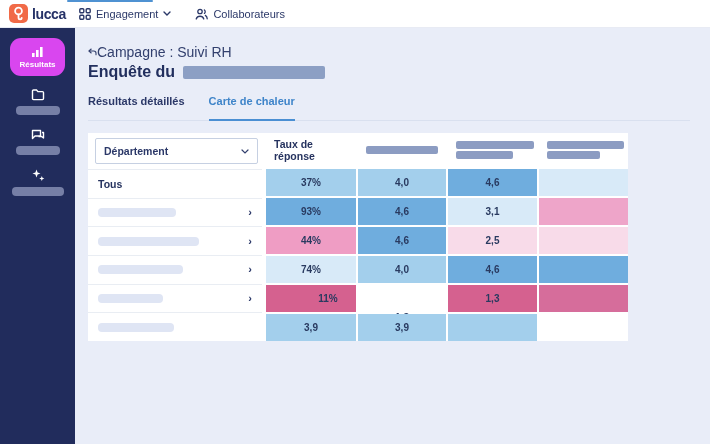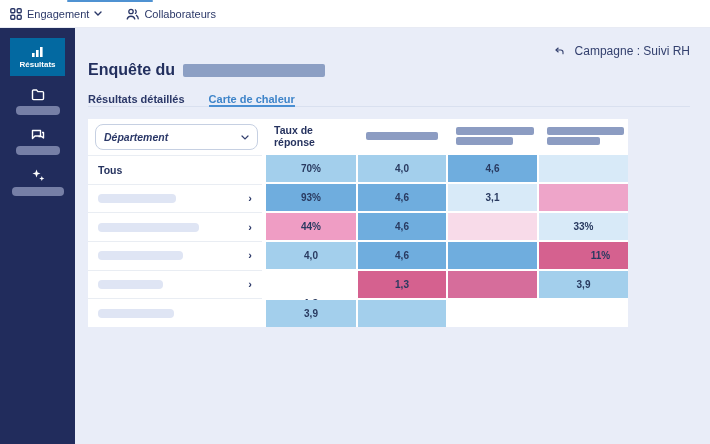--- a/index.html
+++ b/index.html
@@ -22,68 +22,77 @@
     display:flex; align-items:center; justify-content:center; position:relative; }
   .logo-mark svg { display:block; }
   .logo-text { font-size:14px; font-weight:800; color:#263267; letter-spacing:-0.4px; }
   .topnav { display:flex; align-items:center; gap:24px; padding-left:10px; }
   .topnav-item { display:flex; align-items:center; gap:5px; font-size:11px;
     font-weight:400; color:#2b3868; cursor:pointer; }
   .topnav-item svg { display:block; }
   
   .sidebar { position:absolute; top:28px; left:0; width:75px; height:416px;
     background:#212c5c; display:flex; flex-direction:column; align-items:center; }
-  .side-active { margin-top:10px; width:55px; height:38px; background:#0369a1;
-    border-radius:0; display:flex; flex-direction:column; align-items:center;
+  .side-active { margin-top:10px; width:55px; height:38px; background:#d946ef;
+    border-radius:11px; display:flex; flex-direction:column; align-items:center;
     justify-content:center; gap:2px; cursor:pointer; }
   .side-active .side-label { color:#ffffff; font-size:8px; font-weight:700; }
   .side-item { margin-top:13px; display:flex; flex-direction:column;
     align-items:center; gap:5px; cursor:pointer; }
   .side-redact { height:9px; border-radius:4px; background:#767fa6; }
   
   .main { position:absolute; top:28px; left:75px; width:635px; height:416px;
     padding:16px 20px 0 13px; }
-  .breadcrumb { display:flex; align-items:center; gap:11px; font-size:12px;
-    color:#33406e; cursor:pointer;justify-content:flex-end; }
+  .breadcrumb { display:flex; align-items:center; gap:0; font-size:14px;
+    color:#33406e; cursor:pointer; }
   .page-title { margin-top:3px; display:flex; align-items:center; gap:8px; }
   .page-title .title-text { font-size:16px; font-weight:800; color:#222f5e; }
   .title-redact { width:142px; height:13px; border-radius:2px; background:#8c9fc4; }
   
   .tabs { margin-top:14px; display:flex; gap:24px; border-bottom:1px solid #d9e0ef; }
-  .tab { font-size:11px; font-weight:700; padding-bottom:0; cursor:pointer;
+  .tab { font-size:11px; font-weight:700; padding-bottom:12px; cursor:pointer;
     border-bottom:2px solid transparent; margin-bottom:-1px; }
   .tab.inactive { color:#2b3868; }
   .tab.active { color:#3e84c9; border-bottom-color:#4a8fd3; }
   
   .heatmap { margin-top:12px; display:flex; background:#ffffff; width:540px; }
   .hm-left { width:174px; margin-right:4px; display:flex; flex-direction:column; }
   .hm-left-header { height:36px; display:flex; align-items:center; padding-left:7px; }
-  .hm-select { width:163px; height:22px; border:1px solid #c6d0e2; border-radius:8px;
+  .hm-select { width:163px; height:22px; border:1px solid #c6d0e2; border-radius:2px;
     background:#fff; display:flex; align-items:center; justify-content:space-between;
-    padding:12px 8px; font-size:10.5px; font-weight:600; color:#2b3868; cursor:pointer;font-style:italic; }
+    padding:12px 8px; font-size:10.5px; font-weight:600; color:#2b3868; cursor:pointer; }
   .hm-label-cell { height:28.67px; border-top:1px solid #e9edf3; display:flex;
     align-items:center; justify-content:space-between; padding:0 10px; }
   .hm-label-cell .row-title { font-size:10.5px; font-weight:700; color:#26335f; }
   .row-redact { height:9px; border-radius:4px; background:#dfe5f4; }
   .row-chevron { font-size:11px; font-weight:700; color:#2b3868; cursor:pointer; line-height:1; }
   .hm-grid { display:grid; grid-template-columns:90px 88px 89px 89px;
     grid-template-rows:34px repeat(6, 27px); gap:2px; background:#ffffff; }
   .hm-col-header { background:#fff; display:flex; flex-direction:column;
     justify-content:center; padding-left:8px; gap:2px; }
   .hm-col-header .hdr-text { font-size:10.5px; font-weight:700; color:#26335f; }
   .hdr-redact { height:8px; border-radius:2px; background:#8c9cc2; }
   .hm-cell { display:flex; align-items:center; justify-content:center;
     font-size:10px; font-weight:600; color:#293a60; }
 </style>
 </head>
 <body>
 
 <div class="tab-indicator" style="background-color: rgb(79, 146, 210);"></div>
 
 <header class="topbar">
+  <div class="logo">
+    <span class="logo-mark">
+      <svg width="13" height="15" viewBox="0 0 13 15">
+        <circle cx="6.5" cy="5" r="3.4" fill="none" stroke="#ffffff" stroke-width="1.8"></circle>
+        <path d="M6.5 8.6 v3.2 a1.6 1.6 0 0 0 3.2 0" fill="none" stroke="#ffffff" stroke-width="1.8" stroke-linecap="round"></path>
+      </svg>
+    </span>
+    <span class="logo-text">lucca</span>
+  </div>
   <nav class="topnav">
     <div class="topnav-item">
       <svg width="12" height="12" viewBox="0 0 12 12">
         <rect x="0.8" y="0.8" width="4" height="4" rx="1" fill="none" stroke="#2b3868" stroke-width="1.4"></rect>
         <rect x="7.2" y="0.8" width="4" height="4" rx="1" fill="none" stroke="#2b3868" stroke-width="1.4"></rect>
         <rect x="0.8" y="7.2" width="4" height="4" rx="1" fill="none" stroke="#2b3868" stroke-width="1.4"></rect>
         <rect x="7.2" y="7.2" width="4" height="4" rx="1" fill="none" stroke="#2b3868" stroke-width="1.4"></rect>
       </svg>
       <span>Engagement</span>
       <svg width="8" height="5" viewBox="0 0 8 5">
@@ -196,35 +205,36 @@
       </div>
       <div class="hm-col-header">
         <span class="hdr-redact" style="width:78px;"></span>
         <span class="hdr-redact" style="width:57px;"></span>
       </div>
       <div class="hm-col-header">
         <span class="hdr-redact" style="width:77px;"></span>
         <span class="hdr-redact" style="width:53px;"></span>
       </div>
 
-      <div class="hm-cell" style="background-color: rgb(163, 207, 236);">70%</div>
+      <div class="hm-cell" style="background-color: rgb(163, 207, 236);">37%</div>
       <div class="hm-cell" style="background-color: rgb(163, 207, 236);">4,0</div>
       <div class="hm-cell" style="background-color: rgb(111, 173, 222);">4,6</div>
       <div class="hm-cell" style="background-color: rgb(216, 234, 248);"></div>
 
       <div class="hm-cell" style="background-color: rgb(111, 173, 222);">93%</div>
       <div class="hm-cell" style="background-color: rgb(111, 173, 222);">4,6</div>
       <div class="hm-cell" style="background-color: rgb(216, 234, 248);">3,1</div>
       <div class="hm-cell" style="background-color: rgb(238, 165, 201);"></div>
 
       <div class="hm-cell" style="background-color: rgb(239, 157, 196);">44%</div>
       <div class="hm-cell" style="background-color: rgb(111, 173, 222);">4,6</div>
+      <div class="hm-cell" style="background-color: rgb(248, 219, 233);">2,5</div>
       <div class="hm-cell" style="background-color: rgb(248, 219, 233);"></div>
 
-      <div class="hm-cell" style="background-color: rgb(216, 234, 248);">33%</div>
+      <div class="hm-cell" style="background-color: rgb(216, 234, 248);">74%</div>
       <div class="hm-cell" style="background-color: rgb(163, 207, 236);">4,0</div>
       <div class="hm-cell" style="background-color: rgb(111, 173, 222);">4,6</div>
       <div class="hm-cell" style="background-color: rgb(111, 173, 222);"></div>
 
       <div class="hm-cell" style="background-color: rgb(213, 97, 143); padding-left: 34px;">11%</div>
       <div class="hm-cell" style="background-color: rgb(240, 166, 202); margin-top: 32px;">1,8</div>
       <div class="hm-cell" style="background-color: rgb(213, 97, 143);">1,3</div>
       <div class="hm-cell" style="background-color: rgb(214, 109, 155);"></div>
 
       <div class="hm-cell" style="background-color: rgb(163, 207, 236);">3,9</div>

